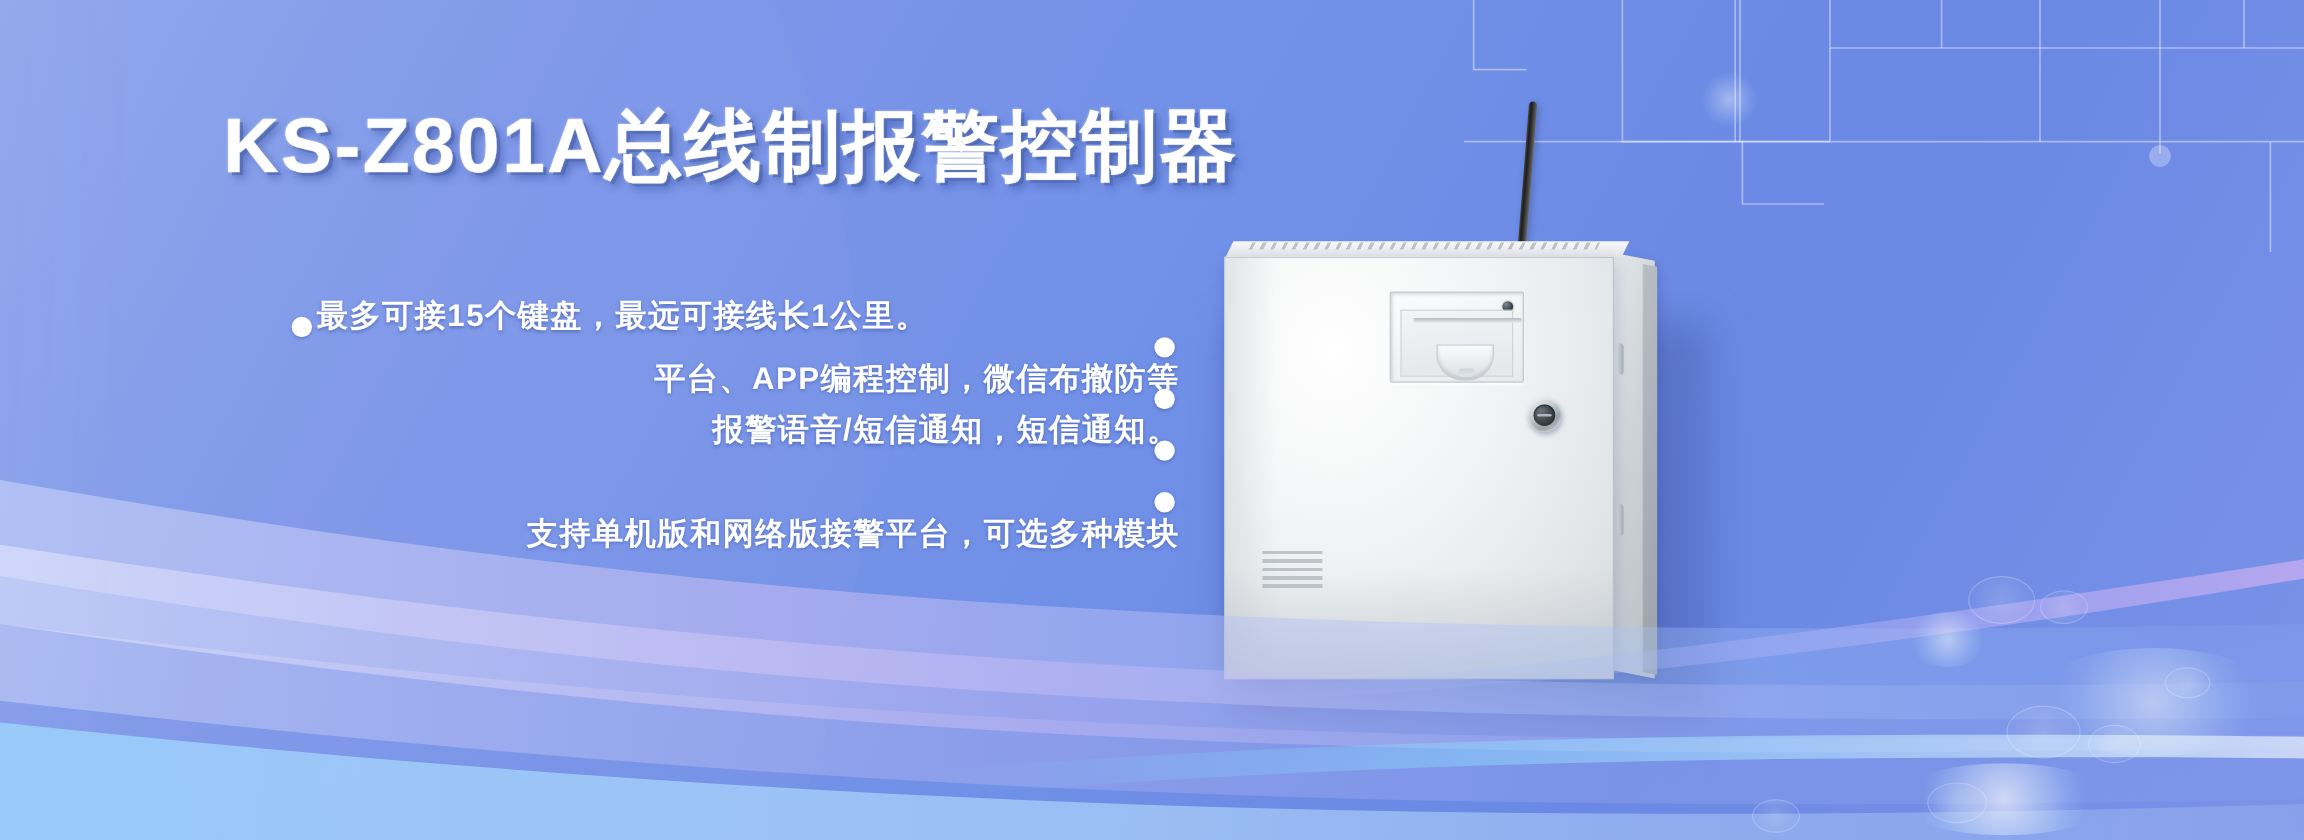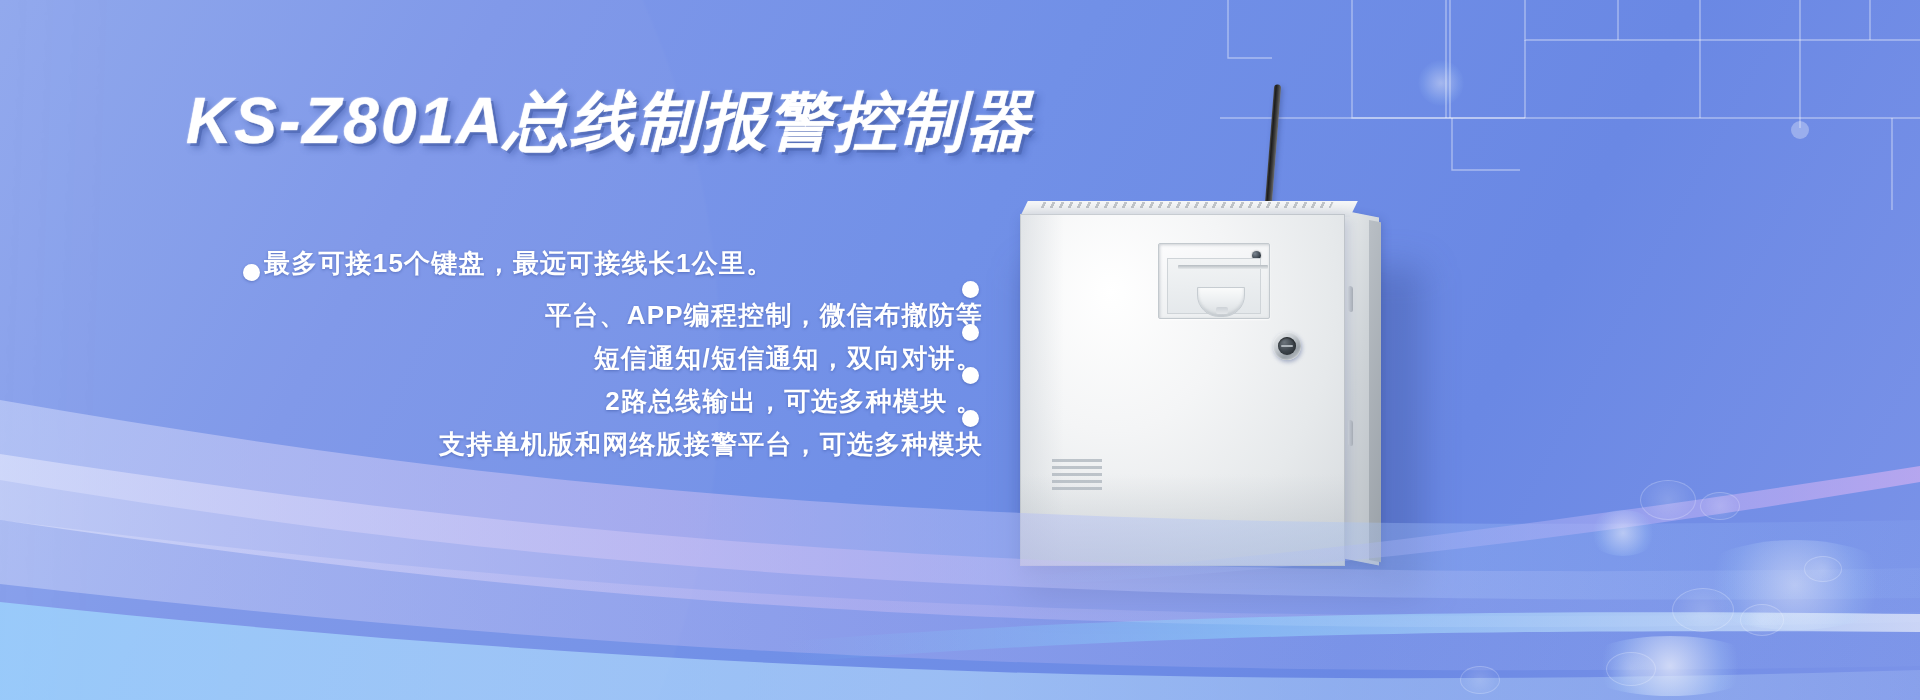--- a/index.html
+++ b/index.html
@@ -55,21 +55,21 @@
 
   .glow-dot {
     position:absolute; border-radius:50%;
     background:radial-gradient(circle, rgba(255,255,255,.85), rgba(190,225,255,.25) 55%, rgba(160,200,255,0) 72%);
     pointer-events:none;
   }
 
   
   #title {
     position:absolute; left:186px; top:78px;
-    font-size:64px; font-weight:bold; font-style:italic;
+    font-size:64px; font-weight:bold; 
     letter-spacing:2px;
     color:#ffffff;
     white-space:nowrap;
     text-shadow:
        3px 3px 0 rgba(70,95,170,.55),
        5px 5px 7px rgba(45,70,150,.45),
        0 0 2px rgba(255,255,255,.9);
     -webkit-text-stroke:0.5px rgba(255,255,255,.6);
   }
 
@@ -303,25 +303,24 @@
     <div class="feat">
       <span class="bullet"></span>
       <span class="feat-text">最多可接15个键盘，最远可接线长1公里。</span>
     </div>
     <div class="feat">
       <span class="bullet"></span>
       <span class="feat-text">平台、APP编程控制，微信布撤防等</span>
     </div>
     <div class="feat">
       <span class="bullet"></span>
-      <span class="feat-text">短信通知/短信通知，双向对讲。</span>
+      <span class="feat-text">报警语音/短信通知，短信通知。</span>
     </div>
     <div class="feat">
       <span class="bullet"></span>
-      <span class="feat-text">2路总线输出，可选多种模块 。</span>
     </div>
     <div class="feat">
       <span class="bullet"></span>
       <span class="feat-text">支持单机版和网络版接警平台，可选多种模块</span>
     </div>
   </div>
 
   <div id="product">
     <div class="box-shadow-blob"></div>
     <div class="antenna"></div>

